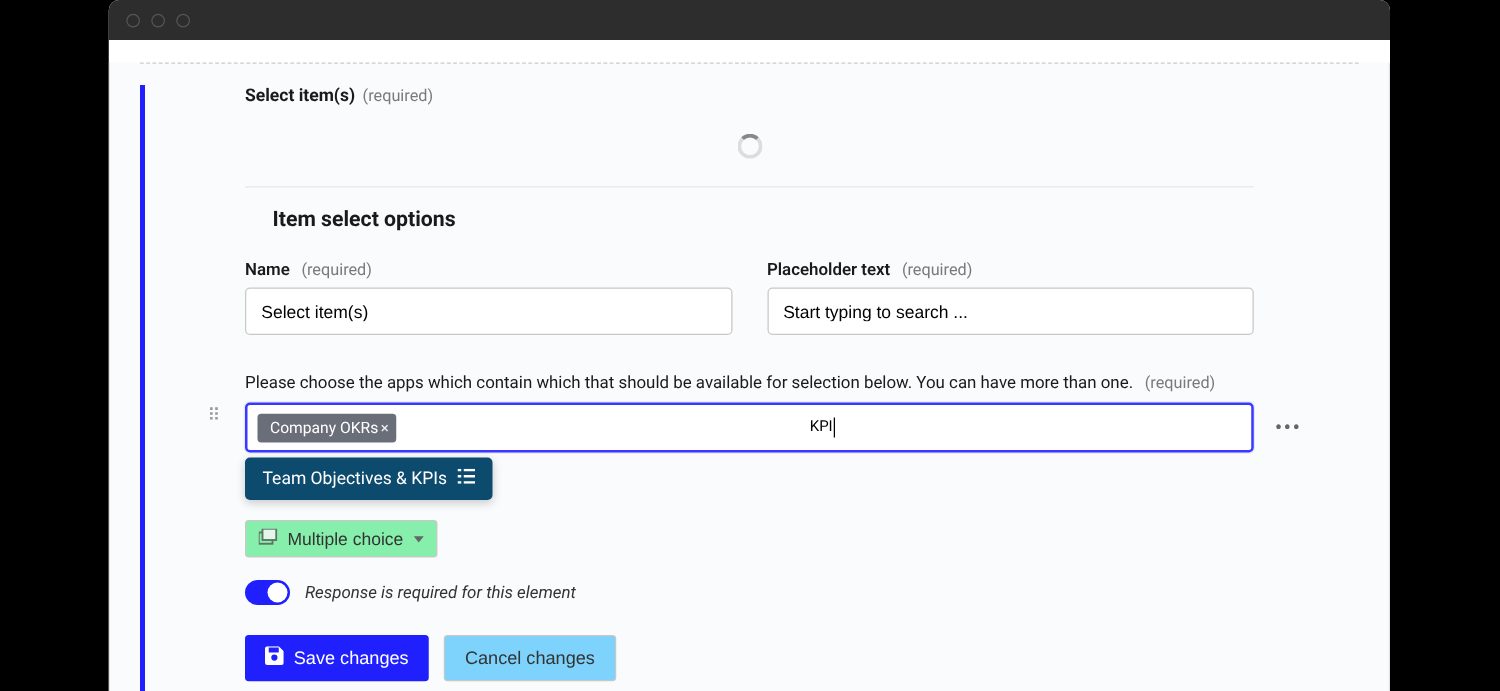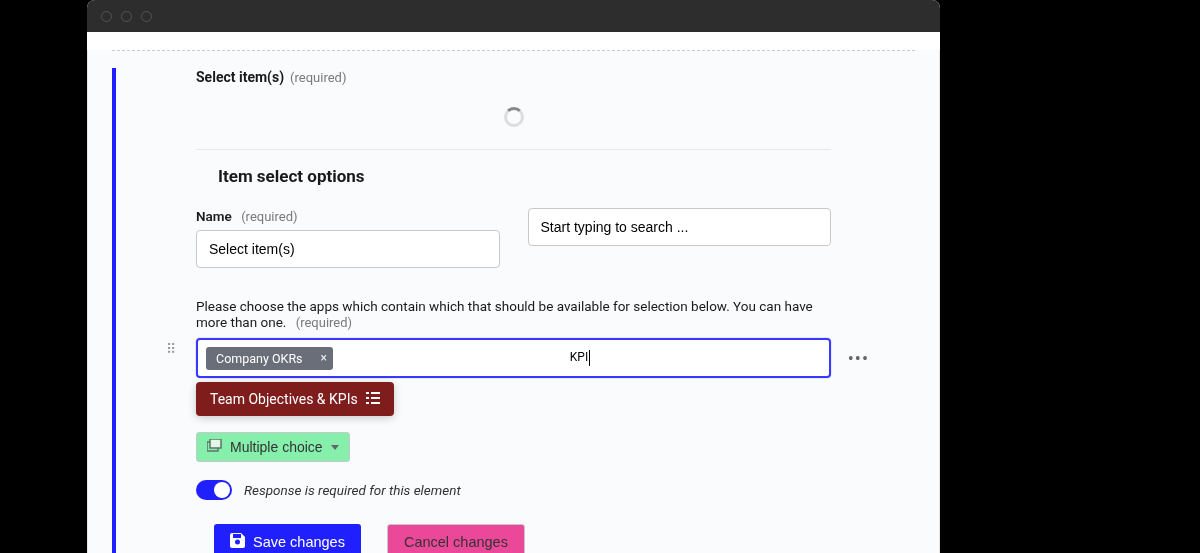--- a/index.html
+++ b/index.html
@@ -7,21 +7,21 @@
       font-family: -apple-system, BlinkMacSystemFont, "Segoe UI", Roboto, Helvetica, Arial, sans-serif;
       background: #000;
       width: 1200px;
       height: 553px;
       overflow: hidden;
     }
     .window {
       position: absolute;
       left: 87px;
       top: 0;
-      width: 853px;
+      width: 1025px;
       height: 553px;
       background: #fff;
       border-radius: 8px 8px 0 0;
       overflow: hidden;
       box-shadow: 0 4px 24px rgba(0,0,0,0.3);
     }
     .titlebar {
       height: 32px;
       background: #2d2d2d;
       display: flex;
@@ -161,21 +161,21 @@
       box-shadow: 0 0 0 1px rgba(56,56,255,0.1);
     }
     .chip {
       background: #6a6e78;
       color: #fff;
       font-size: 12.5px;
       padding: 4px 6px 4px 10px;
       border-radius: 3px;
       display: flex;
       align-items: center;
-      gap: 18px;
+      gap: 2px;
     }
     .chip-x {
       font-size: 12px;
       cursor: pointer;
       opacity: 0.9;
     }
     .tag-text {
       border: none;
       outline: none;
       font-size: 12px;
@@ -189,21 +189,21 @@
       width: 1px;
       height: 16px;
       background: #000;
       margin-left: 1px;
       vertical-align: middle;
     }
     .dropdown {
       position: absolute;
       left: 0;
       top: 44px;
-      background: #7f1d1d;
+      background: #0c4a6e;
       color: #fff;
       border-radius: 4px;
       box-shadow: 0 2px 8px rgba(0,0,0,0.2);
       z-index: 10;
     }
     .dropdown-item {
       padding: 9px 14px;
       font-size: 14px;
       display: flex;
       align-items: center;
@@ -257,37 +257,36 @@
       width: 16px; height: 16px;
       background: #fff;
       border-radius: 50%;
     }
     .toggle-label {
       font-size: 13.5px;
       color: #333;
     }
     .button-row {
       display: flex;
-      gap: 26px;
-      margin-left: 18px;
+      gap: 12px;
     }
     .btn-primary {
       background: #2020ff;
       color: #fff;
       border: none;
       border-radius: 3px;
       padding: 9px 16px;
       font-size: 14.5px;
       display: flex;
       align-items: center;
       gap: 8px;
       cursor: pointer;
     }
     .btn-secondary {
-      background: #ec4899;
+      background: #7dd3fc;
       color: #333;
       border: 1px solid #c8c8c8;
       border-radius: 3px;
       padding: 9px 16px;
       font-size: 14.5px;
       cursor: pointer;
     }
   </style>
 </head>
 <body>
@@ -325,20 +324,24 @@
 
       <div class="two-col">
         <div class="col">
           <label class="field-label">
             <span>Name</span>
             <span class="required">(required)</span>
           </label>
           <input type="text" class="text-input" value="Select item(s)" style="">
         </div>
         <div class="col">
+          <label class="field-label">
+            <span>Placeholder text</span>
+            <span class="required">(required)</span>
+          </label>
           <input type="text" class="text-input" value="Start typing to search ..." style="">
         </div>
       </div>
 
       <div class="help-text">
         <span>Please choose the apps which contain which that should be available for selection below. You can have more than one.</span>
         <span class="required">(required)</span>
       </div>
 
       <div class="tag-input-row">

